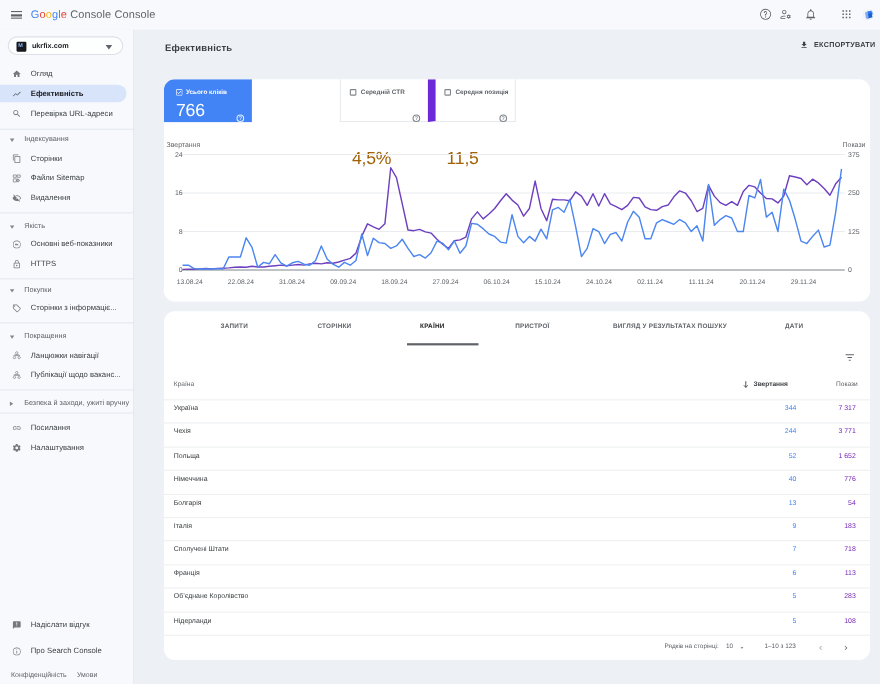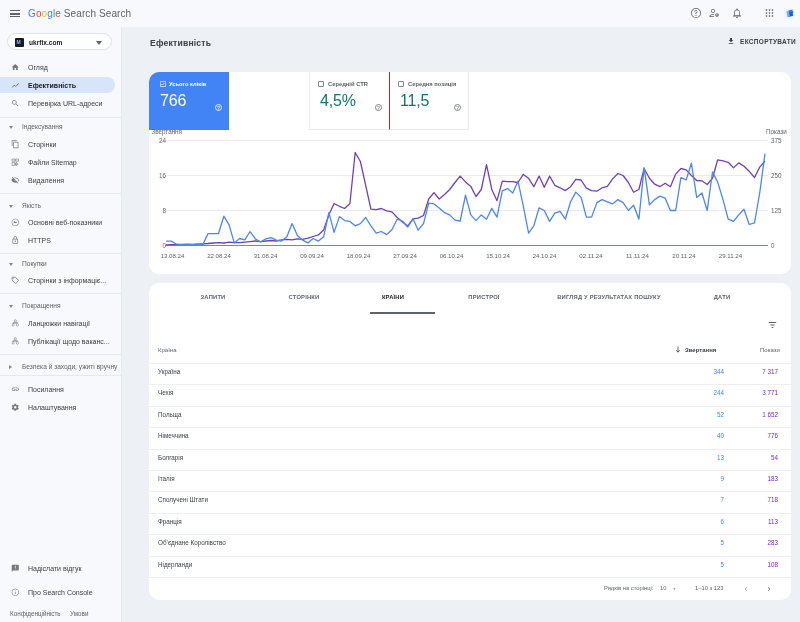--- a/index.html
+++ b/index.html
@@ -36,34 +36,34 @@
 #propsel .fav:after{ content:"M"; position:absolute; left:1.5px; top:1.5px; font-size:5px; color:#8ab4f8; font-weight:bold;}
 #propsel .nm { position:absolute; left:21px; top:5px; font-size:6.6px; font-weight:bold; color:#202124; }
 #propsel .dc { position:absolute; right:9px; top:6.5px; width:0; height:0; border-left:3.5px solid transparent; border-right:3.5px solid transparent; border-top:4px solid #5f6368; }
 
 
 #title { position:absolute; left:150px; top:38px; font-size:8.6px; color:#3c4043; font-weight:bold; letter-spacing:0.2px;}
 #export { position:absolute; left:740px; top:38px; font-size:6.5px; color:#3c4043; font-weight:bold; letter-spacing:0.3px;}
 
 
 #chartcard { position:absolute; left:149px; top:72px; width:642px; height:202px; background:#fff; border-radius:10px; overflow:hidden; }
-.mcard { position:absolute; top:0; width:80px; height:58px; }
+.mcard { position:absolute; top:0; width:80px; height:39px; }
 .mcard .cb { position:absolute; left:11px; top:9px; width:5.5px; height:5.5px; border-radius:1px; }
 .mcard .lb { position:absolute; left:20px; top:9px; font-size:5.8px; font-weight:bold; white-space:nowrap; }
 .mcard .vl { position:absolute; left:11px; top:20px; font-size:16px; letter-spacing:-0.2px; }
 .mcard .qm { position:absolute; right:7px; top:32px; width:7px; height:7px; border-radius:50%; font-size:5px; line-height:7px; text-align:center; font-weight:bold; }
 #mc1 { left:0; background:#4284f5; }
 #mc2 { left:80px; background:#5c31ad; }
 #mc1 .lb, #mc2 .lb, #mc1 .vl, #mc2 .vl { color:#fff; }
 #mc1 .qm, #mc2 .qm { border:1px solid rgba(255,255,255,0.85); color:rgba(255,255,255,0.9); }
 #mc3 { left:160px; border-left:1px solid #e8ebee; border-bottom:1px solid #e8ebee; }
-#mc4 { left:240px; border-left:1px solid #6d28d9; border-right:1px solid #e8ebee; border-bottom:1px solid #e8ebee; }
+#mc4 { left:240px; border-left:7px solid #6d28d9; border-right:1px solid #e8ebee; border-bottom:1px solid #e8ebee; }
 #mc3 .cb,#mc4 .cb { left:8px; }
 #mc3 .lb,#mc4 .lb { left:18px; }
-#mc3 .vl,#mc4 .vl { left:10px; color:#0f766e; }
+#mc3 .vl,#mc4 .vl { left:10px; color:#a16207;margin-top:44px; }
 #mc3 .lb, #mc4 .lb { color:#5f6368; }
 
 #mc3 .qm, #mc4 .qm { border:1px solid #80868b; color:#80868b; }
 #mc3 .cb, #mc4 .cb { border:1px solid #80868b; background:#fff; }
 
 
 #tablecard { position:absolute; left:149px; top:283px; width:642px; height:317px; background:#fff; border-radius:10px; }
 .tab { position:absolute; top:11px; font-size:5.8px; color:#5f6368; font-weight:bold; letter-spacing:0.2px; white-space:nowrap; transform:translateX(-50%); }
 #tabsel { position:absolute; left:370px; top:29px; width:65px; height:2px; background:#5f6368; }
 .th { position:absolute; top:64px; font-size:6px; color:#5f6368; white-space:nowrap;}
@@ -72,21 +72,21 @@
 .cell-k { position:absolute; font-size:6.3px; color:#4285f4; text-align:right; width:40px; }
 .cell-i { position:absolute; font-size:6.3px; color:#7627bb; text-align:right; width:44px; }
 #tfoot { position:absolute; left:0; top:302px; width:642px; font-size:5.8px; color:#5f6368; }
 </style>
 </head>
 <body>
 <div id="app">
 
   <div id="topbar">
     <div id="hamburger"></div>
-    <div id="gsclogo"><span style="color:#4285F4">G</span><span style="color:#EA4335">o</span><span style="color:#FBBC05">o</span><span style="color:#4285F4">g</span><span style="color:#34A853">l</span><span style="color:#EA4335">e</span><span class="sc"> Search Search</span></div>
+    <div id="gsclogo"><span style="color:#4285F4">G</span><span style="color:#EA4335">o</span><span style="color:#FBBC05">o</span><span style="color:#4285F4">g</span><span style="color:#34A853">l</span><span style="color:#EA4335">e</span><span class="sc"> Console Console</span></div>
     <svg class="tbicon" style="left:690px" width="12" height="12" viewBox="0 0 24 24">
         <path d="M12 2a10 10 0 1 0 0 20 10 10 0 0 0 0-20zm0 18.5A8.5 8.5 0 1 1 20.5 12 8.5 8.5 0 0 1 12 20.5z" fill="#5f6368"></path>
         <path d="M11 16h2v2h-2zm1-10a3.5 3.5 0 0 0-3.5 3.5h1.8A1.7 1.7 0 1 1 12 11c-1 .9-1.5 1.6-1.5 3h2c0-1 .4-1.5 1.3-2.3A3.4 3.4 0 0 0 12 6z" fill="#5f6368"></path>
       </svg>
     <svg class="tbicon" style="left:708px" width="13" height="12" viewBox="0 0 24 24">
         <path d="M9 12a4 4 0 1 0-4-4 4 4 0 0 0 4 4zm0-6.5A2.5 2.5 0 1 1 6.5 8 2.5 2.5 0 0 1 9 5.5zM2 18c0-2.3 4.7-3.5 7-3.5.6 0 1.3.1 2 .2v1.6c-.7-.2-1.4-.3-2-.3-2.6 0-5.5 1.3-5.5 2v.5H11V20H2zm17.7-2.4l1-.8-.8-1.3-1.2.4a3 3 0 0 0-.8-.5l-.2-1.2h-1.5l-.2 1.2a3 3 0 0 0-.8.5l-1.2-.4-.8 1.3 1 .8a3 3 0 0 0 0 1l-1 .8.8 1.3 1.2-.4a3 3 0 0 0 .8.5l.2 1.2h1.5l.2-1.2a3 3 0 0 0 .8-.5l1.2.4.8-1.3-1-.8a3 3 0 0 0 0-1zm-3 1.9a1.4 1.4 0 1 1 1.4-1.4 1.4 1.4 0 0 1-1.4 1.4z" fill="#5f6368"></path>
       </svg>
     <svg class="tbicon" style="left:731px" width="12" height="12" viewBox="0 0 24 24">
         <path d="M12 22a2 2 0 0 0 2-2h-4a2 2 0 0 0 2 2zm6-6v-5a6 6 0 0 0-4.5-5.8V4.5a1.5 1.5 0 0 0-3 0v.7A6 6 0 0 0 6 11v5l-2 2v1h16v-1zm-1.5.5h-9V11a4.5 4.5 0 0 1 9 0z" fill="#5f6368"></path>
       </svg>

